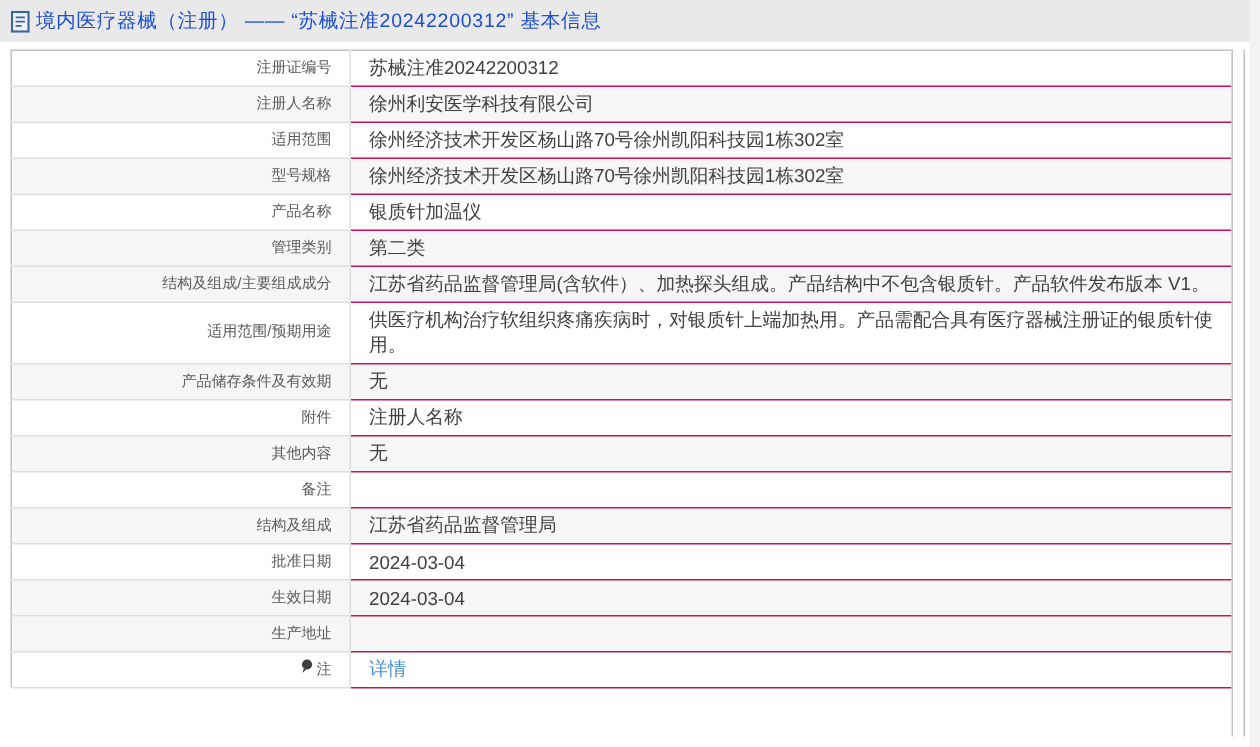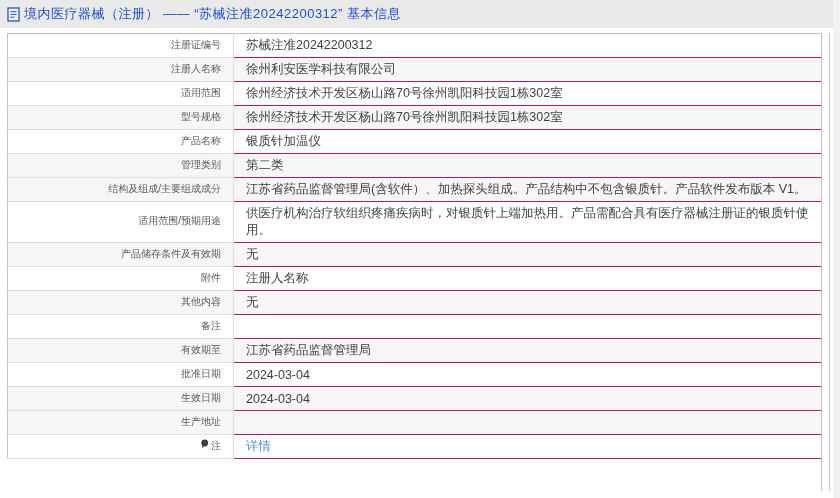--- a/index.html
+++ b/index.html
@@ -150,21 +150,21 @@
   </tr>
         <tr class="alt">
     <td class="label-cell"><span>其他内容</span></td>
     <td class="value-cell">无</td>
   </tr>
         <tr>
     <td class="label-cell"><span>备注</span></td>
     <td class="value-cell"></td>
   </tr>
         <tr class="alt">
-    <td class="label-cell"><span>有效期至</span></td>
+    <td class="label-cell"><span>结构及组成</span></td>
     <td class="value-cell">江苏省药品监督管理局</td>
   </tr>
         <tr>
     <td class="label-cell"><span>批准日期</span></td>
     <td class="value-cell">2024-03-04</td>
   </tr>
         <tr class="alt">
     <td class="label-cell"><span>生效日期</span></td>
     <td class="value-cell">2024-03-04</td>
   </tr>

